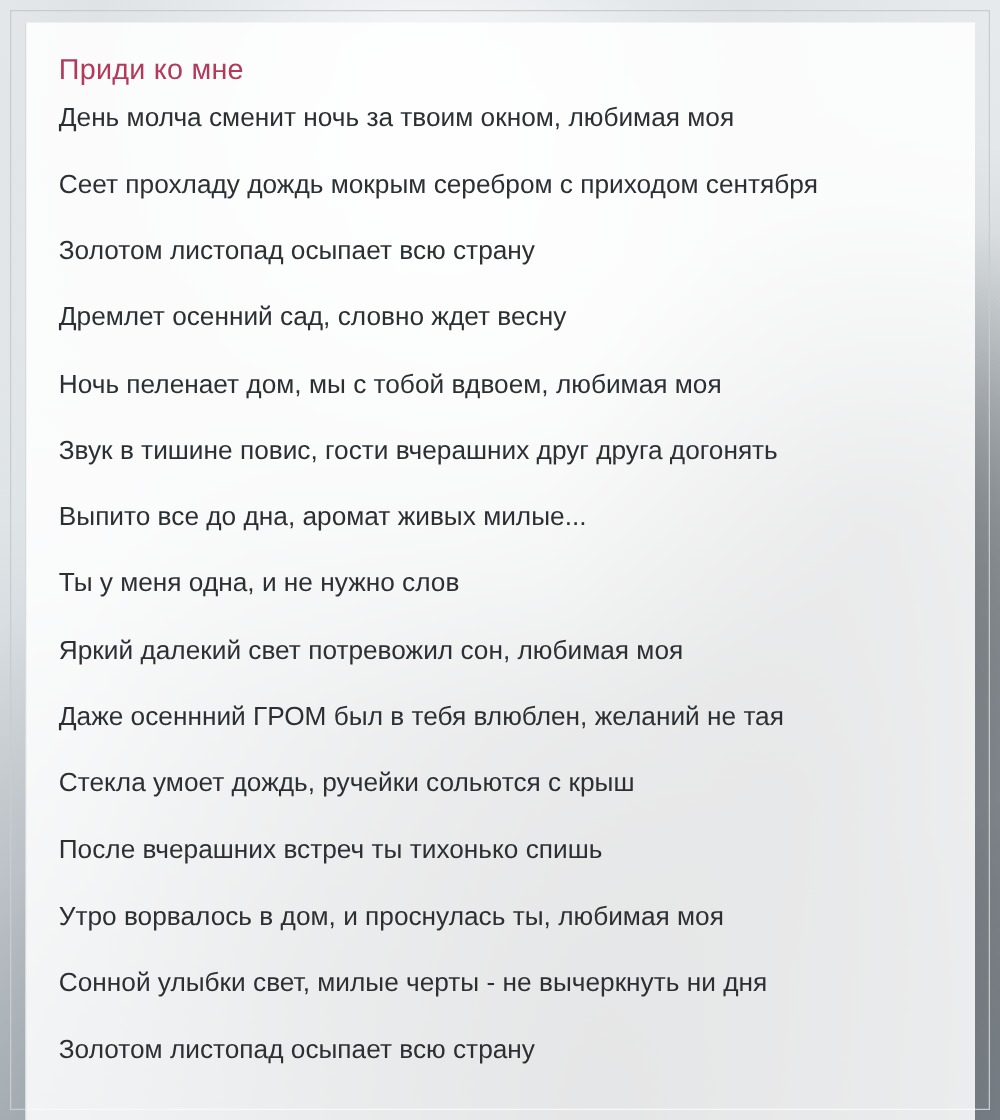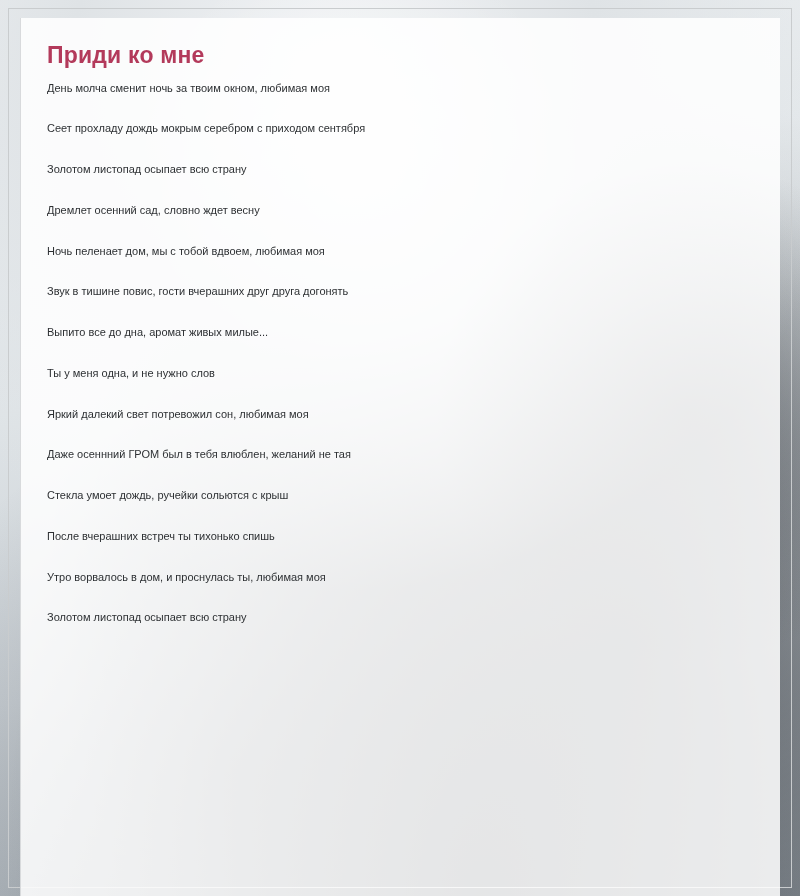--- a/index.html
+++ b/index.html
@@ -56,21 +56,21 @@
     height: 878px;
     box-sizing: border-box;
     background: rgba(255,255,255,0.86);
     border-left: 1px solid #d8dadc;
     padding: 24px 26px 0 26px;
   }
 
   #song-title {
     font-size: 23px;
     color: #b33a5b;
-    font-weight: bold;
+    font-weight: normal;
     letter-spacing: 0.2px;
     margin: 0 0 2px 0;
     line-height: 1.2;
   }
 
   #artist-line {
     font-size: 13.5px;
     color: #4a4a4a;
     padding-bottom: 9px;
     border-bottom: 1px dashed #c9ced3;
@@ -78,21 +78,21 @@
   }
   #artist-line a {
     color: #3b7bb5;
     text-decoration: none;
   }
 
   #lyrics-body {
     margin-top: 12px;
   }
   .lyric-line {
-    font-size: 11px;
+    font-size: 21px;
     color: #2d3033;
     line-height: 1.25;
     margin: 0 0 27px 0;
     white-space: pre-wrap;
   }
 </style>
 </head>
 <body>
 
 <div id="bg-photo"></div>
@@ -111,16 +111,17 @@
     <p class="lyric-line">Дремлет осенний сад, словно ждет весну</p>
     <p class="lyric-line">Ночь пеленает дом, мы с тобой вдвоем, любимая моя</p>
     <p class="lyric-line">Звук в тишине повис, гости вчерашних друг друга догонять</p>
     <p class="lyric-line">Выпито все до дна, аромат живых милые...</p>
     <p class="lyric-line">Ты у меня одна, и не нужно слов</p>
     <p class="lyric-line">Яркий далекий свет потревожил сон, любимая моя</p>
     <p class="lyric-line">Даже осеннний ГРОМ был в тебя влюблен, желаний не тая</p>
     <p class="lyric-line">Стекла умоет дождь, ручейки сольются с крыш</p>
     <p class="lyric-line">После вчерашних встреч ты тихонько спишь</p>
     <p class="lyric-line">Утро ворвалось в дом, и проснулась ты, любимая моя</p>
+    <p class="lyric-line">Сонной улыбки свет, милые черты - не вычеркнуть ни дня</p>
     <p class="lyric-line">Золотом листопад осыпает всю страну</p>
   </div>
 
 </div>
 
 </body></html>

